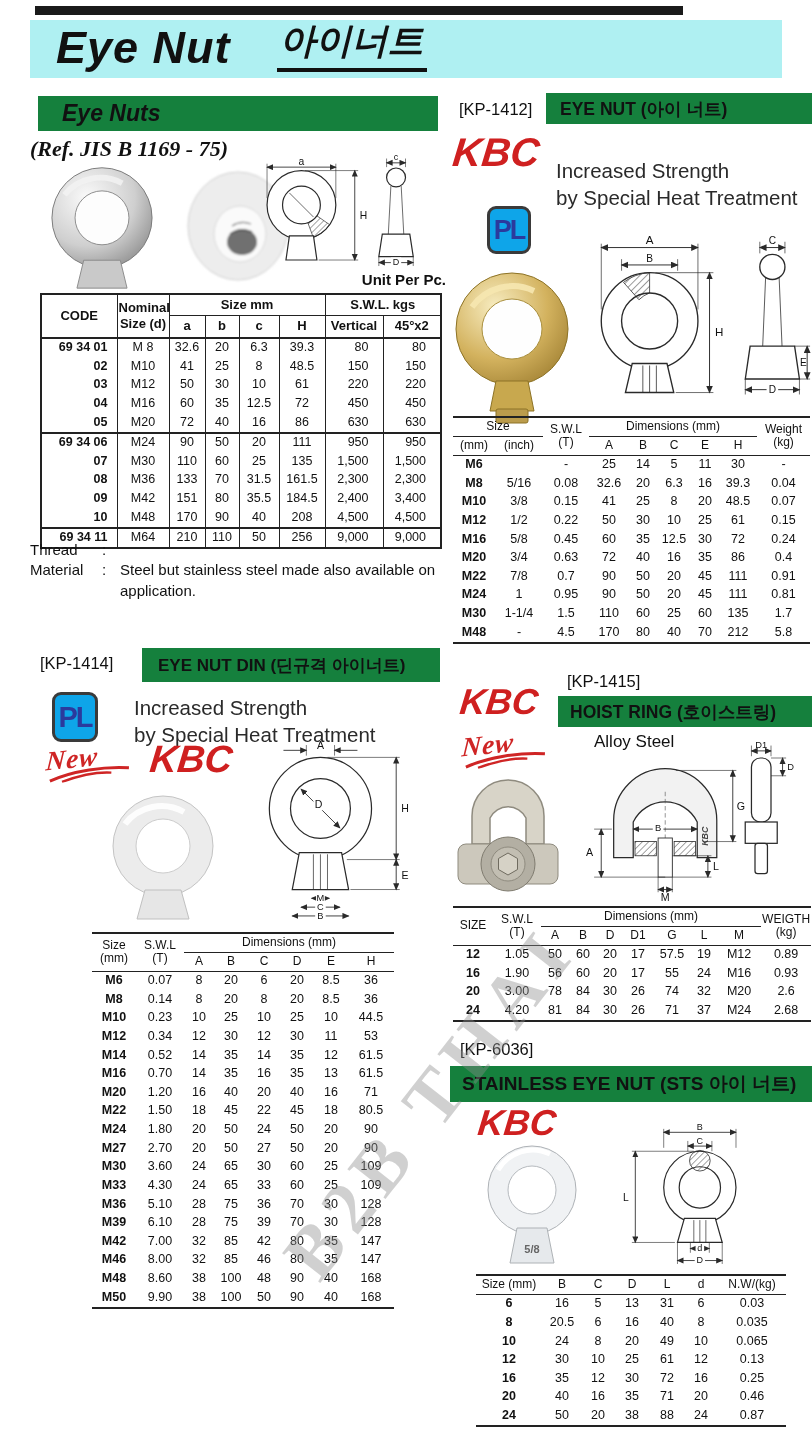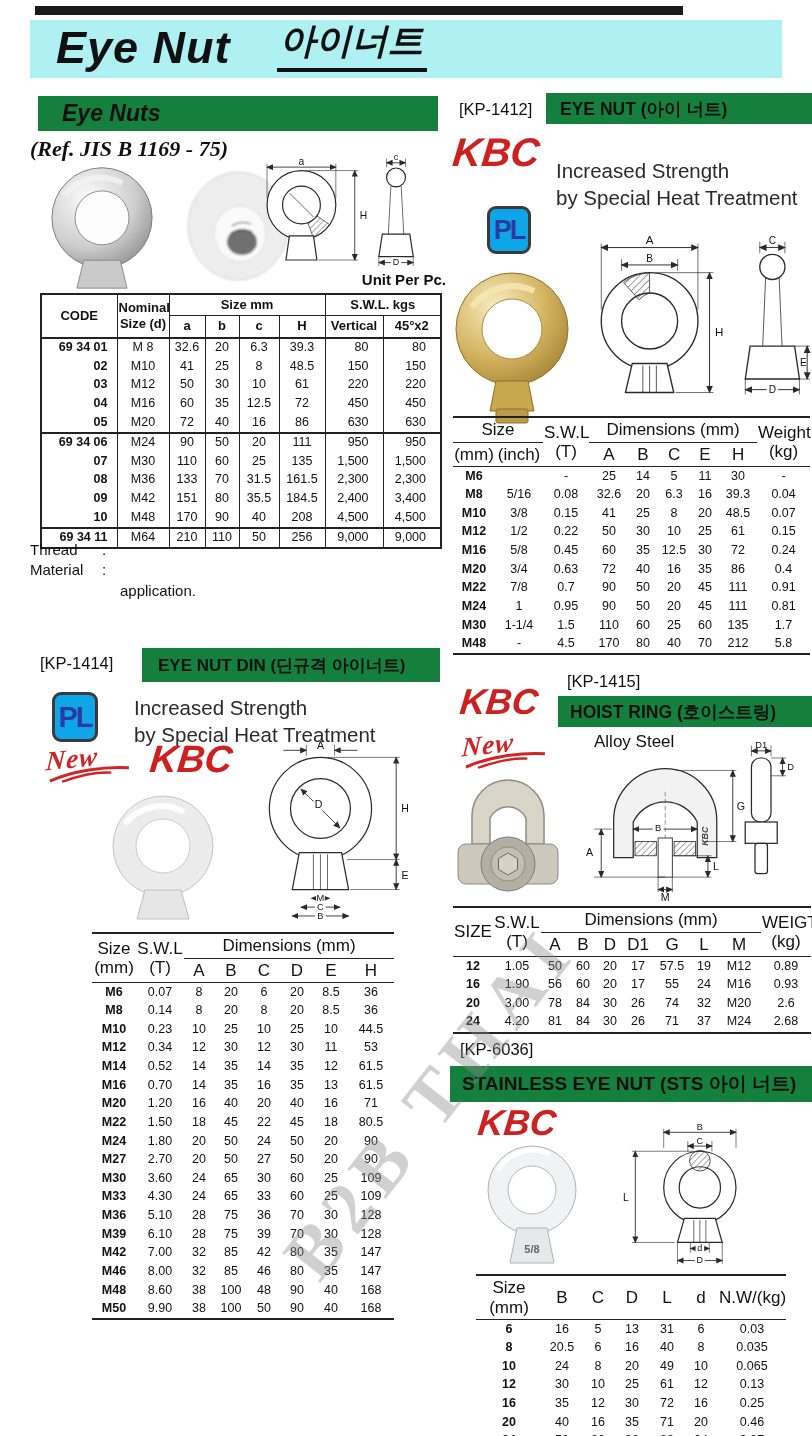--- a/index.html
+++ b/index.html
@@ -27,21 +27,21 @@
   table{border-collapse:collapse;border-radius:21px;}
   th,td{line-height:1.25;}
   .t-grid{table-layout:fixed;width:402px;border:2px solid #222;font-size:12.5px;}
   .t-grid th{border-left:1px solid #222;border-right:1px solid #222;border-bottom:1px solid #222;font-size:13px;font-weight:700;padding:2px 1px;text-align:center;}
   .t-grid thead{border-bottom:2px solid #222;}
   .t-grid td{border-left:1px solid #222;border-right:1px solid #222;padding:1.5px 3px;text-align:center;}
   .t-grid tbody.grp{border-top:2px solid #222;}
   .t-grid td:first-child{font-weight:700;text-align:right;padding-right:9px;}
   .t-grid td:nth-child(7),.t-grid td:nth-child(8){text-align:right;padding-right:14px;}
   .t-open{table-layout:fixed;border-top:2px solid #222;border-bottom:2px solid #222;font-size:12.5px;}
-  .t-open th{font-weight:400;font-size:17px;padding:2px 1px;text-align:center;line-height:1.15;}
+  .t-open th{font-weight:400;font-size:12px;padding:2px 1px;text-align:center;line-height:1.15;}
   .t-open td{padding:1.5px 2px;text-align:center;}
   .t-open thead tr:last-child th{border-bottom:1.5px solid #222;}
   .t-open th.u15{border-bottom:1.5px solid #222;}
   .t-open th.u1{border-bottom:1px solid #222;}
   .t-open td:first-child{font-weight:700;}
   
   svg .part{fill:#ffffff;stroke:#2a2a2a;stroke-width:1.4;}
   svg .dl{stroke:#2a2a2a;stroke-width:1;fill:none;}
   svg .ext{stroke:#2a2a2a;stroke-width:0.7;fill:none;}
   svg .thin{stroke:#2a2a2a;stroke-width:0.8;fill:none;}
@@ -283,21 +283,21 @@
     </table>
 
   <div class="abs tm-block">
     <div class="tm-row">
       <span>Thread</span>
       <span>:</span>
     </div>
     <div class="tm-row">
       <span>Material</span>
       <span>:</span>
-      <span><br><span>application.</span></span>
+      <span><span>Steel but stainless steel made also available on</span><br><span>application.</span></span>
     </div>
   </div>
 
   <div class="abs kp-label" style="left:40px;top:654px;">[KP-1414]</div>
   <div class="abs band-green" style="left:142px;top:648px;width:298px;height:34px;font-size:17px;padding-left:16px;">
     <span>EYE NUT DIN (딘규격 아이너트)</span>
   </div>
 
   <div class="abs pl-box" style="left:52px;top:692px;">
     <span class="pl-text">PL</span>

